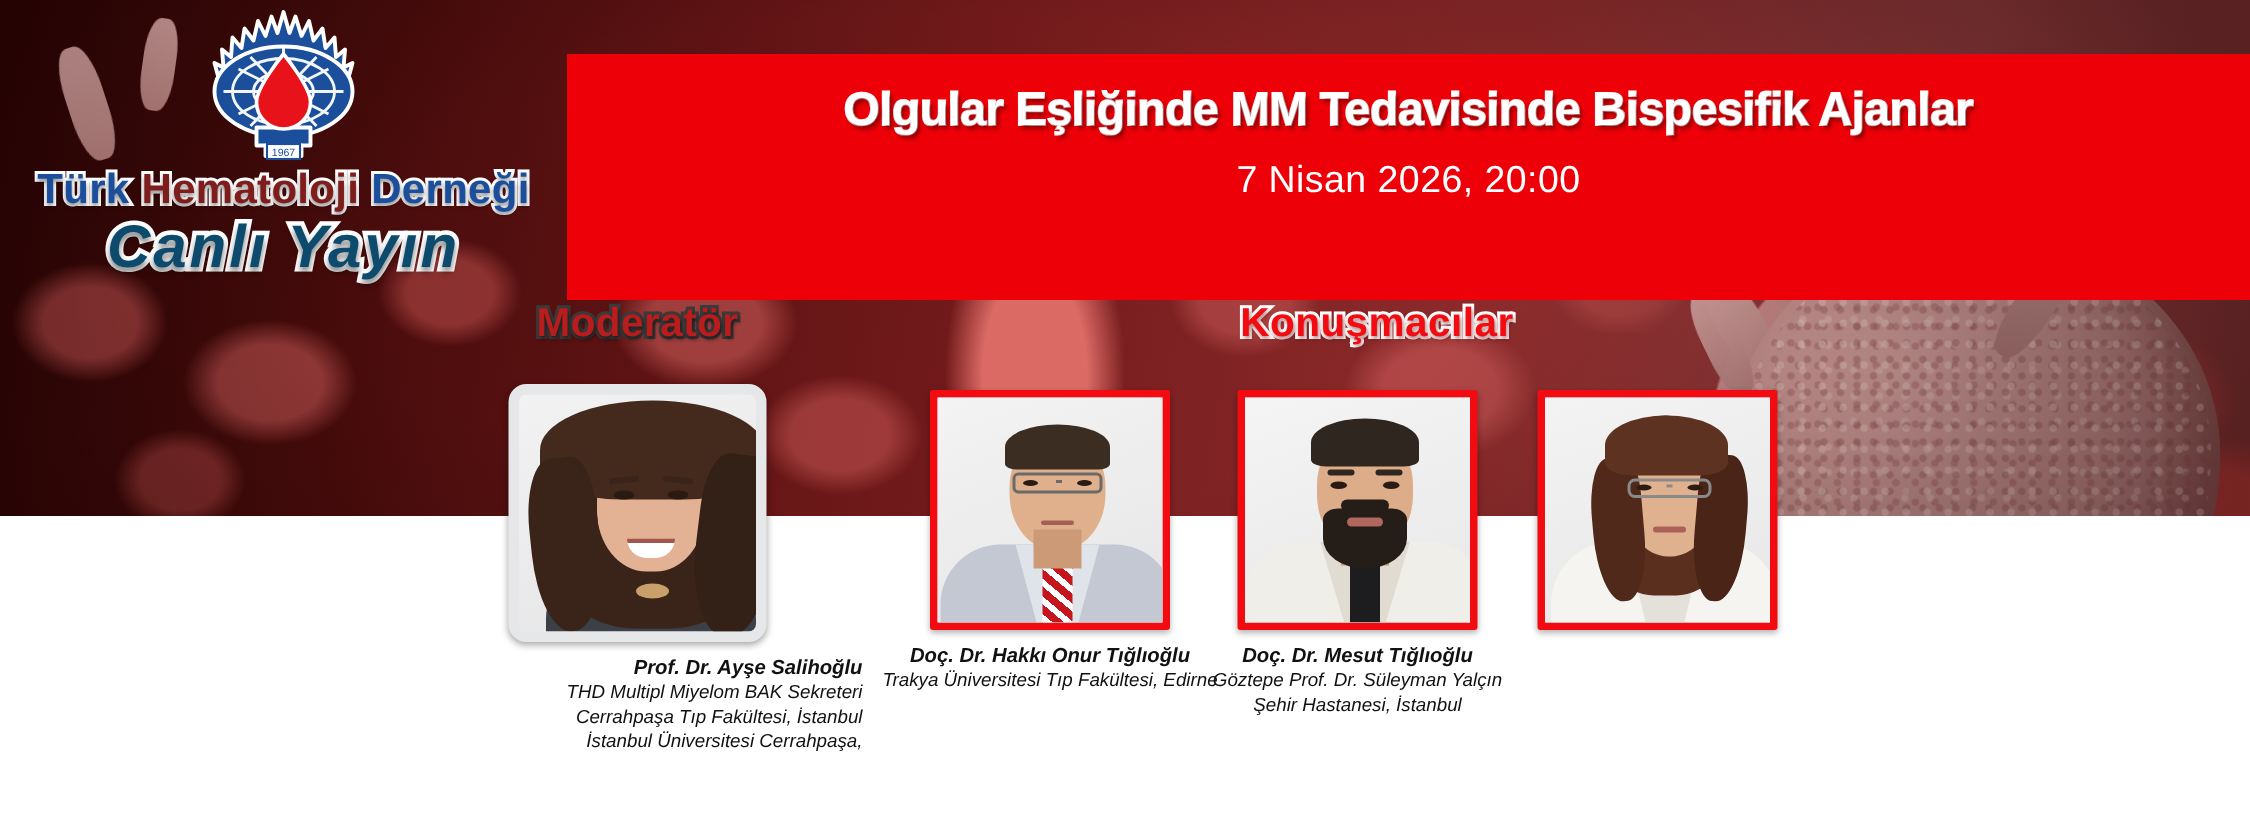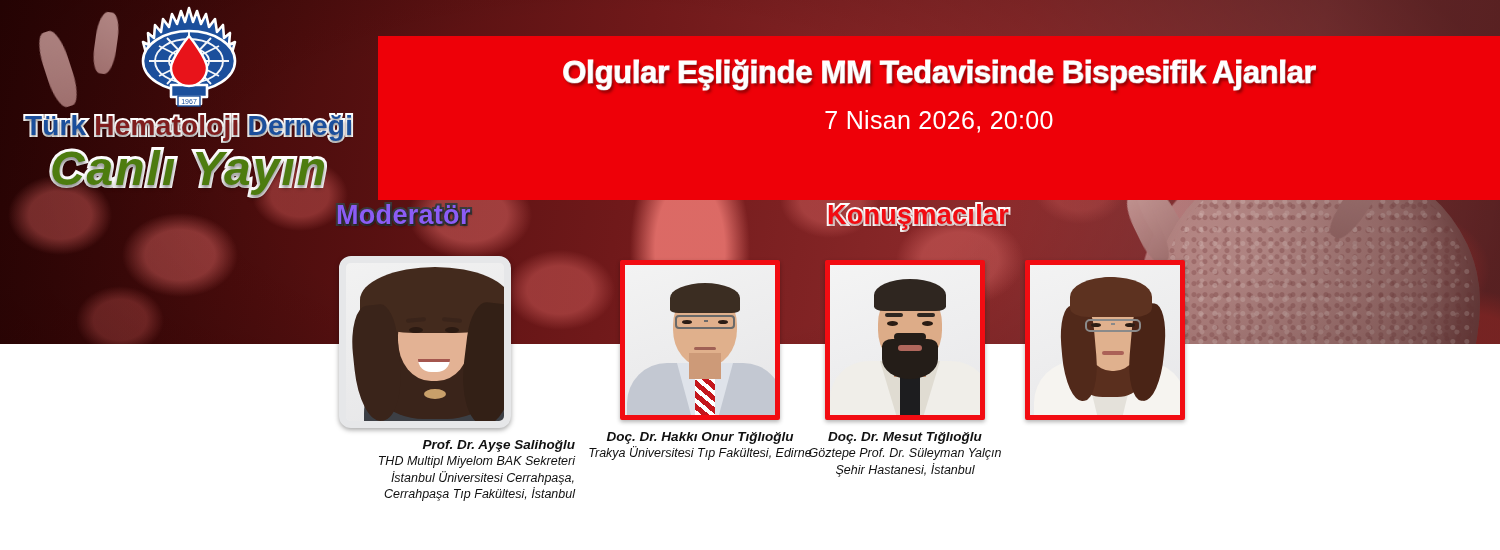--- a/index.html
+++ b/index.html
@@ -104,24 +104,24 @@
     white-space: nowrap;
   }
   #org-name .w1, #org-name .w3 { color: #1b4f9c; }
   #org-name .w2 { color: #7f1d1d; }
   #org-name span {
     -webkit-text-stroke: 4px #ffffff;
     paint-order: stroke fill;
     text-shadow: 0 2px 3px rgba(0,0,0,0.45);
   }
   #live-label {
-    font-size: 48px;
+    font-size: 40px;
     font-weight: bold;
     font-style: italic;
-    color: #4d7c0f;
+    color: #0c4a6e;
     letter-spacing: 2px;
     line-height: 1.05;
     margin-top: 4px;
     -webkit-text-stroke: 6px #ffffff;
     paint-order: stroke fill;
     text-shadow: 0 3px 4px rgba(0,0,0,0.5);
     white-space: nowrap;
   }
 
   
@@ -156,22 +156,22 @@
   
   .section-heading {
     position: absolute;
     font-size: 27px;
     font-weight: bold;
     letter-spacing: 0.3px;
     white-space: nowrap;
   }
   #heading-moderator {
     left: 336px; top: 200px;
-    width: 178px; 
-    color: #8b5cf6;
+    width: 178px; text-align: center;
+    color: #b91c1c;
     -webkit-text-stroke: 4px #3b3b3b;
     paint-order: stroke fill;
     text-shadow: 1px 2px 3px rgba(0,0,0,0.55);
   }
   #heading-speakers {
     left: 814px; top: 200px;
     width: 208px; text-align: center;
     color: #f20c12;
     -webkit-text-stroke: 4px #ffffff;
     paint-order: stroke fill;
@@ -300,22 +300,22 @@
           <div class="brow" style="left:96px;top:55px;width:20px;height:4px;background:#3a241a;border-radius:3px;transform:rotate(6deg);"></div>
           <div class="eye" style="left:63px;top:64px;width:14px;height:6px;background:#2b1a12;border-radius:50%;"></div>
           <div class="eye" style="left:99px;top:64px;width:14px;height:6px;background:#2b1a12;border-radius:50%;"></div>
           <div class="mouth" style="left:72px;top:96px;width:32px;height:13px;background:#ffffff;border-radius:0 0 16px 16px;border-top:3px solid #a4564e;"></div>
           <div style="position:absolute;left:78px;top:126px;width:22px;height:10px;background:#c9a06a;border-radius:50%;"></div>
         </div>
       </div>
     </div>
     <div class="person-name">Prof. Dr. Ayşe Salihoğlu</div>
     <div class="person-affil">THD Multipl Miyelom BAK Sekreteri</div>
+    <div class="person-affil">Cerrahpaşa Tıp Fakültesi, İstanbul</div>
     <div class="person-affil">İstanbul Üniversitesi Cerrahpaşa,</div>
-    <div class="person-affil">Cerrahpaşa Tıp Fakültesi, İstanbul</div>
   </div>
 
   <div class="person" id="person-speaker-0">
     <div class="photo-center">
       <div class="photo-frame speaker">
         <div class="portrait">
           <div style="position:absolute;inset:0;background:linear-gradient(160deg,#f3f3f3,#e6e6e8);"></div>
           <div class="torso" style="left:2px;bottom:-6px;width:156px;height:58px;background:#c3c8d2;border-radius:40px 40px 0 0;"></div>
           <div style="position:absolute;left:52px;bottom:-6px;width:56px;height:58px;background:#dfe3ea;clip-path:polygon(0 0,100% 0,72% 100%,28% 100%);"></div>
           <div class="tie" style="left:70px;bottom:-6px;width:20px;height:50px;background:repeating-linear-gradient(40deg,#c4161c 0 5px,#ffffff 5px 9px);border-radius:3px;"></div>

